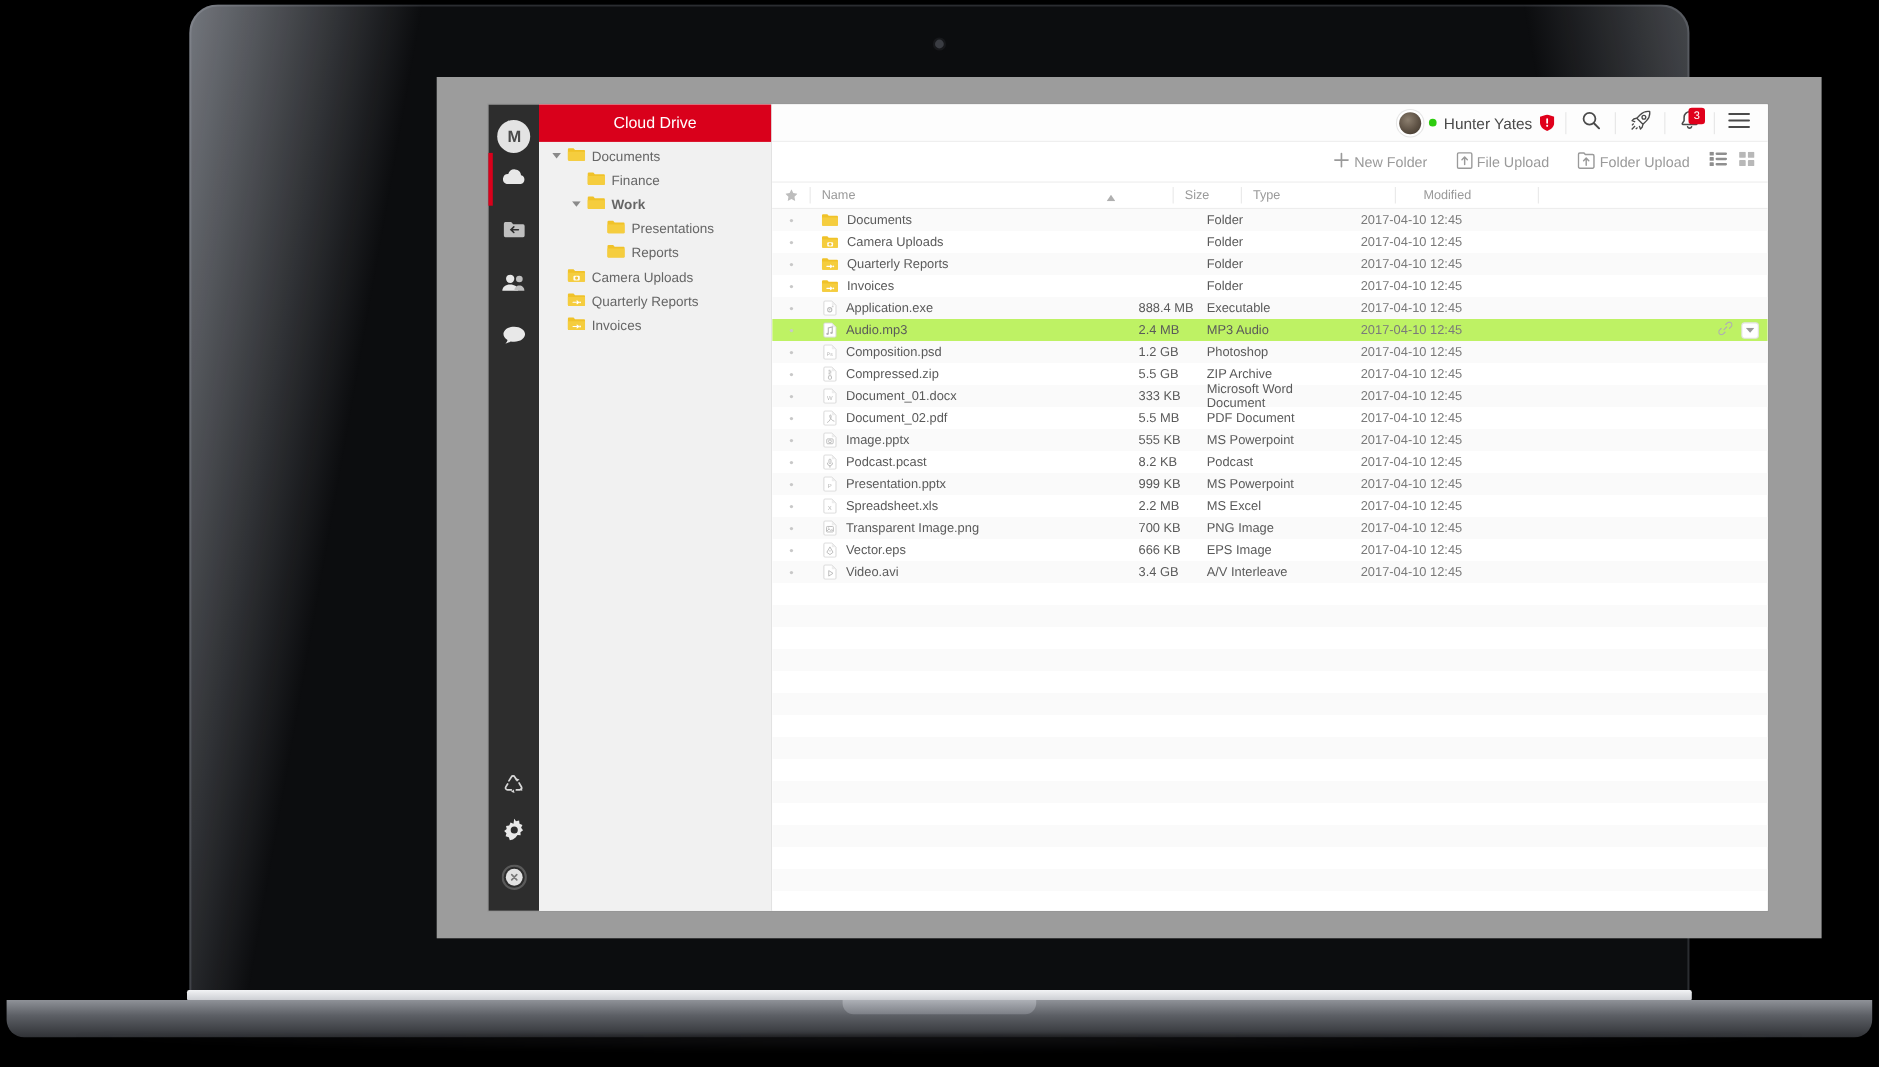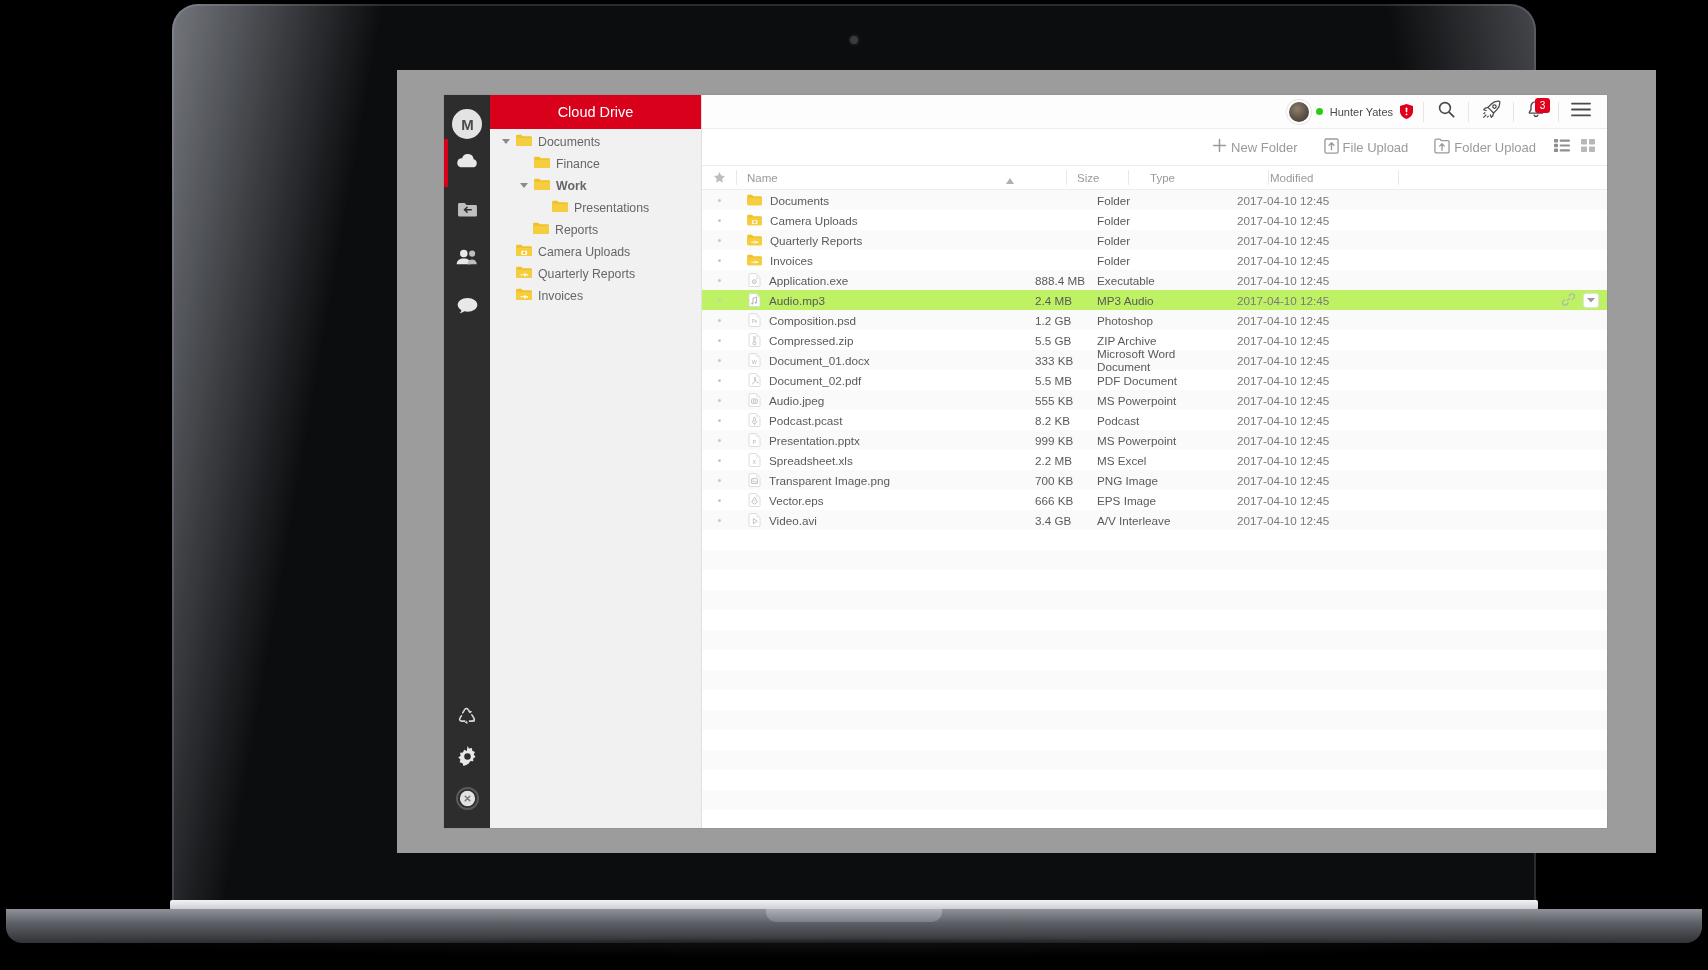--- a/index.html
+++ b/index.html
@@ -100,21 +100,21 @@
 
   
   .main { flex:1; display:flex; flex-direction:column; background:#fff; min-width:0; }
   .topbar { height:34px; border-bottom:1px solid #ededed; display:flex; align-items:center;
             justify-content:flex-end; padding-right:4px; background:#fdfdfd;}
   .tb-user { display:flex; align-items:center; gap:7px; padding-right:10px; }
   .avatar { width:20px; height:20px; border-radius:50%; overflow:hidden;
             background: radial-gradient(circle at 40% 35%, #8c7f6f 0%, #5d5144 55%, #3b3229 100%);
             box-shadow: 0 0 0 2px #fff, 0 0 0 3px #e6e6e6; }
   .dot { width:7px; height:7px; border-radius:50%; background:#2ecc0f; }
-  .uname { font-size:11px; color:#4a4a4a; }
+  .uname { font-size:14px; color:#4a4a4a; }
   .shield { width:13px; height:15px; }
   .tb-div { width:1px; height:20px; background:#e6e6e6; }
   .tb-btn { width:44px; height:34px; display:flex; align-items:center; justify-content:center;
             position:relative; }
   .badge { position:absolute; top:3px; right:8px; min-width:15px; height:15px; border-radius:3px;
            background:#e0001b; color:#fff; font-size:10px; line-height:15px; text-align:center;
            padding:0 3px; }
 
   .actionbar { height:36px; display:flex; align-items:center; justify-content:flex-end;
                padding-right:6px; background:#fff; }
@@ -123,22 +123,22 @@
   .viewbtn { width:26px; height:36px; display:flex; align-items:center; justify-content:center; }
 
   
   .thead { height:25px; display:flex; align-items:center; border-top:1px solid #ededed;
            border-bottom:1px solid #ededed; font-size:11.5px; color:#9a9a9a; background:#fff; }
   .th { position:relative; height:25px; display:flex; align-items:center; }
   .th + .th::before{ content:""; position:absolute; left:0; top:5px; width:1px; height:15px; background:#e8e8e8;}
   .th-star { width:34px; justify-content:center; }
   .th-name { width:288px; padding-left:11px; }
   .th-size { width:62px; padding-left:11px;margin-left:42px; }
-  .th-type { width:140px; padding-left:22px; }
-  .th-mod  { width:130px; padding-left:2px; }
+  .th-type { width:140px; padding-left:11px; }
+  .th-mod  { width:130px; padding-left:26px; }
   .th-act  { flex:1; min-width:0; }
   .sortarrow { position:absolute; right:10px; top:9px; }
 
   .rows { flex:1; overflow:hidden; }
   .row { height:20px; display:flex; align-items:center; font-size:11.7px; color:#5a5a5a; }
   .row.alt { background:#fafafa; }
   .row.hover { background:#bef264; }
   .c-star { width:34px; display:flex; align-items:center; justify-content:center; }
   .ministar { width:3px; height:3px; background:#c8c8c8; border-radius:50%; }
   .c-name { width:288px; padding-left:11px; display:flex; align-items:center; gap:8px; }
@@ -272,21 +272,21 @@
                 <span class="tlabel">Work</span>
               </div>
               <div class="tnode" style="padding-left: 46px;">
                 <span class="fspacer"></span>
                 <span class="folder-ico" style="margin-left: 4px;"><svg width="16" height="13" viewBox="0 0 17 14">
     <path d="M0 2.1A1.3 1.3 0 0 1 1.3.8h4.4l1.5 1.7H16a1 1 0 0 1 1 1v9A1.3 1.3 0 0 1 15.7 13H1.3A1.3 1.3 0 0 1 0 11.7z" fill="#f0c229"></path>
     <path d="M0 4.3h17v7.4A1.3 1.3 0 0 1 15.7 13H1.3A1.3 1.3 0 0 1 0 11.7z" fill="#f5cd3e"></path>
     </svg></span>
                 <span class="tlabel">Presentations</span>
               </div>
-              <div class="tnode" style="padding-left: 27px;">
+              <div class="tnode" style="padding-left: 46px;">
                 <span class="fspacer"></span>
                 <span class="folder-ico" style="margin-left: 4px;"><svg width="16" height="13" viewBox="0 0 17 14">
     <path d="M0 2.1A1.3 1.3 0 0 1 1.3.8h4.4l1.5 1.7H16a1 1 0 0 1 1 1v9A1.3 1.3 0 0 1 15.7 13H1.3A1.3 1.3 0 0 1 0 11.7z" fill="#f0c229"></path>
     <path d="M0 4.3h17v7.4A1.3 1.3 0 0 1 15.7 13H1.3A1.3 1.3 0 0 1 0 11.7z" fill="#f5cd3e"></path>
     </svg></span>
                 <span class="tlabel">Reports</span>
               </div>
               <div class="tnode" style="padding-left: 10px;">
                 <span class="fspacer"></span>
                 <span class="folder-ico" style="margin-left: 4px;"><svg width="16" height="13" viewBox="0 0 17 14">
@@ -690,21 +690,21 @@
                 </div>
                 <div class="c-name">
                   <span class="fico">
                     <svg width="13" height="14" viewBox="0 0 13 14">
                       <path d="M1 1.6A1 1 0 0 1 2 .6h6.2L12 4.4v8.1a1 1 0 0 1-1 1H2a1 1 0 0 1-1-1z" fill="#fff" stroke="#d8d8d8" stroke-width=".9"></path>
                  <path d="M8.2.6 12 4.4H8.2z" fill="#ededed"></path>
                       <rect x="3.6" y="6" width="5.8" height="4.4" rx=".8" fill="none" stroke="#bcbcbc" stroke-width=".9"></rect>
                       <circle cx="6.5" cy="8.2" r="1.3" fill="none" stroke="#bcbcbc" stroke-width=".9"></circle>
                     </svg>
                   </span>
-                  <span class="fname">Audio.jpeg</span>
+                  <span class="fname">Image.pptx</span>
                 </div>
                 <div class="c-size">555 KB</div>
                 <div class="c-type">MS Powerpoint</div>
                 <div class="c-mod">2017-04-10 12:45</div>
                 <div class="c-act"></div>
               </div>
               <div class="row">
                 <div class="c-star">
                   <span class="ministar"></span>
                 </div>

